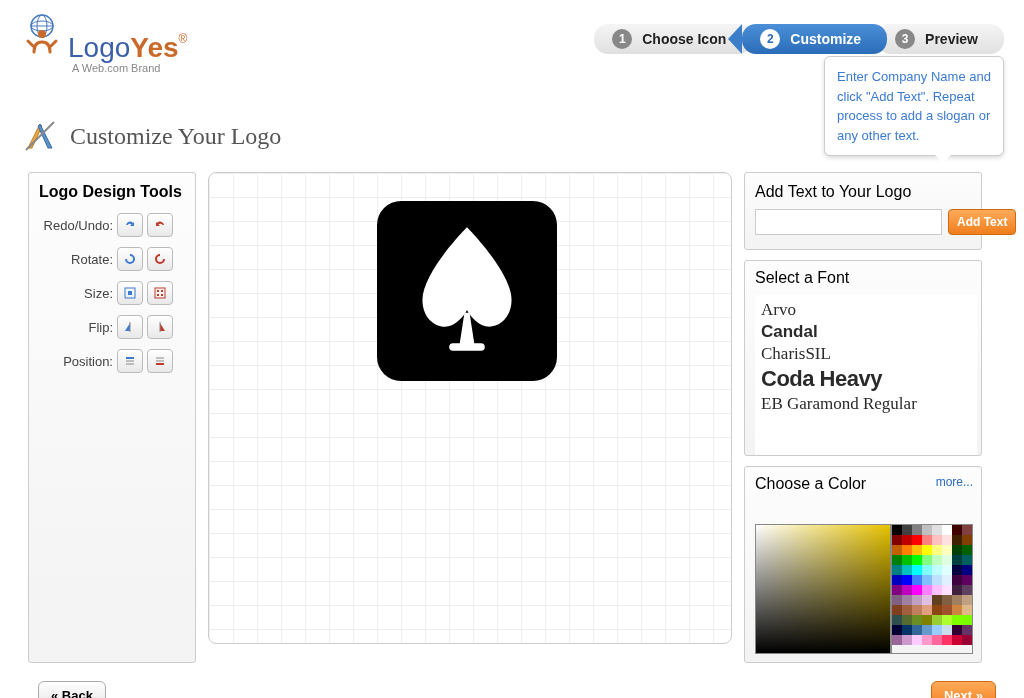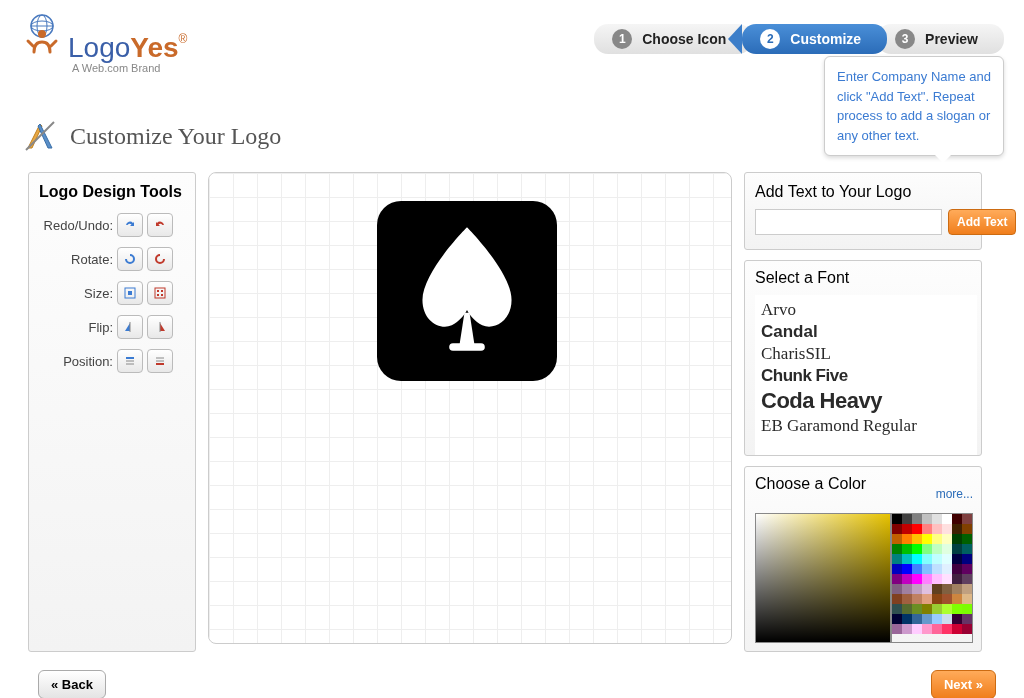--- a/index.html
+++ b/index.html
@@ -59,21 +59,21 @@
 .add-text-btn { background: linear-gradient(#ffab5a,#f07e1c); color:#fff; border:1px solid #cc6b12; border-radius:4px; padding:4px 8px; font-size:12px; font-weight:bold; cursor:pointer; white-space:nowrap; }
 
 .font-panel { padding: 8px 4px 0 10px; flex:0 0 auto; }
 .font-list { background:#fff; border:none; height: 160px; overflow:hidden; padding: 4px 6px; }
 .font-item { font-size: 17px; padding: 1px 0; color:#2a2a2a; cursor:pointer; }
 .font-item.bold { font-weight:900; }
 .font-item.serif { font-family: Georgia, serif; }
 .font-item.slab { font-family: "Arial Black", sans-serif; font-weight: 900; letter-spacing: -0.5px; }
 
 .color-panel { padding: 8px 8px 8px 10px; }
-.color-head { display:flex; justify-content:space-between; align-items:flex-end; margin-bottom:12px; }
+.color-head { display:flex; justify-content:space-between; align-items:flex-start; margin-bottom:23px; }
 .more-link { color:#2b6cb8; font-size:12px; font-weight:normal; cursor:pointer; }
 .color-body { display:flex; gap:0; }
 .gradient-box { width:140px; height:130px; border:1px solid #888; background: linear-gradient(to bottom, rgba(0,0,0,0), rgba(0,0,0,1)), linear-gradient(to right, #fff, #e6c200); }
 .swatches { display:grid; grid-template-columns: repeat(8, 10px); grid-auto-rows: 10px; gap:0; border:1px solid #888; }
 .sw { width:10px; height:10px; cursor:pointer; }
 
 
 .footer { display:flex; justify-content:space-between; padding: 8px 28px 0 38px; }
 .nav-btn { background: linear-gradient(#fff,#e4e4e4); border:1px solid #aaa; border-radius:6px; padding:6px 12px; font-size:13px; font-weight:bold; cursor:pointer; }
 .nav-btn.next { background: linear-gradient(#ffab5a,#f07e1c); color:#fff; border-color:#cc6b12; }
@@ -227,21 +227,20 @@
         <button class="add-text-btn">Add Text</button>
       </div>
     </div>
 
     <div class="panel font-panel">
       <h3>Select a Font</h3>
       <div class="font-list">
         <div class="font-item serif">Arvo</div>
         <div class="font-item bold">Candal</div>
         <div class="font-item serif">CharisSIL</div>
-        <div class="font-item slab">Chunk Five</div>
         <div class="font-item slab" style="font-size:22px">Coda Heavy</div>
         <div class="font-item serif">EB Garamond Regular</div>
       </div>
     </div>
 
     <div class="panel color-panel">
       <div class="color-head">
         <h3>Choose a Color</h3>
         <span class="more-link">more...</span>
       </div>

